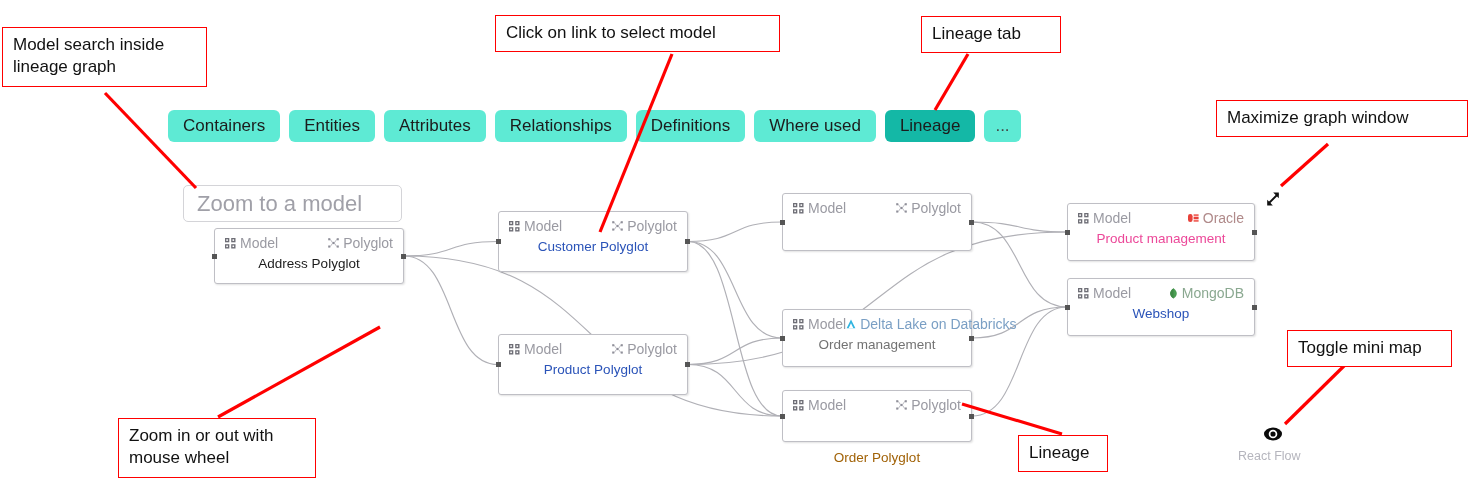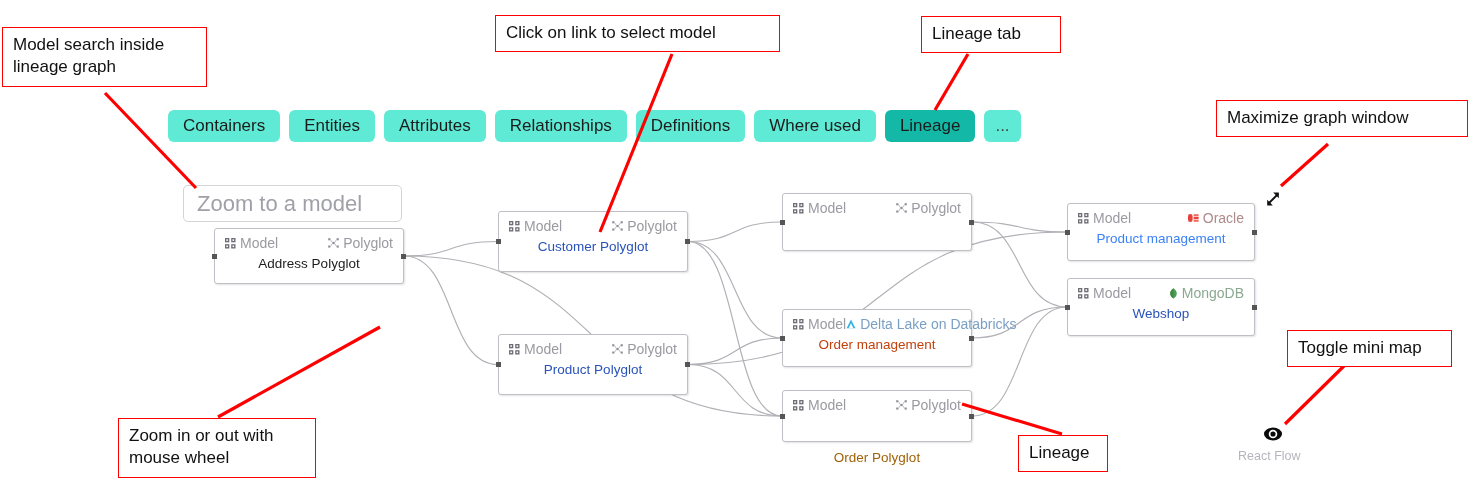--- a/index.html
+++ b/index.html
@@ -379,21 +379,21 @@
               <span>Model</span>
             </span>
             <span class="node-badge delta">
               <svg class="ic" width="10" height="10" viewBox="0 0 10 10">
                 <polygon points="5,0.6 9.4,9.2 0.6,9.2" fill="#2fb4e0"></polygon>
                 <polygon points="5,4.2 7.4,9.2 2.6,9.2" fill="#ffffff"></polygon>
               </svg>
               <span>Delta Lake on Databricks</span>
             </span>
           </div>
-          <div class="node-title" style="color: #c2410c;">Order management</div>
+          <div class="node-title" style="color: #737373;">Order management</div>
           <span class="handle left"></span>
           <span class="handle right"></span>
         </div>
         <div class="node" style="left: 782px; top: 390px; width: 190px; height: 52px;">
           <div class="node-head">
             <span class="node-type">
               <svg class="ic" width="11" height="11" viewBox="0 0 11 11">
                 <g fill="#6e6e76">
                   <rect x="0" y="0" width="4.3" height="4.3"></rect>
                   <rect x="6.2" y="0" width="4.3" height="4.3"></rect>
@@ -454,21 +454,21 @@
             <span class="node-badge oracle">
               <svg class="ic" width="11" height="10" viewBox="0 0 11 10">
                 <rect x="0" y="1" width="4.6" height="8" rx="2.2" fill="#e8413a"></rect>
                 <rect x="5.6" y="1.2" width="5" height="2.2" fill="#f06a62"></rect>
                 <rect x="5.6" y="4.0" width="5" height="2.0" fill="#e8413a"></rect>
                 <rect x="5.6" y="6.6" width="5" height="2.2" fill="#f06a62"></rect>
               </svg>
               <span>Oracle</span>
             </span>
           </div>
-          <div class="node-title" style="color: #3b82f6;">Product management</div>
+          <div class="node-title" style="color: #ec4899;">Product management</div>
           <span class="handle left"></span>
           <span class="handle right"></span>
         </div>
         <div class="node" style="left: 1067px; top: 278px; width: 188px; height: 58px;">
           <div class="node-head">
             <span class="node-type">
               <svg class="ic" width="11" height="11" viewBox="0 0 11 11">
                 <g fill="#6e6e76">
                   <rect x="0" y="0" width="4.3" height="4.3"></rect>
                   <rect x="6.2" y="0" width="4.3" height="4.3"></rect>

